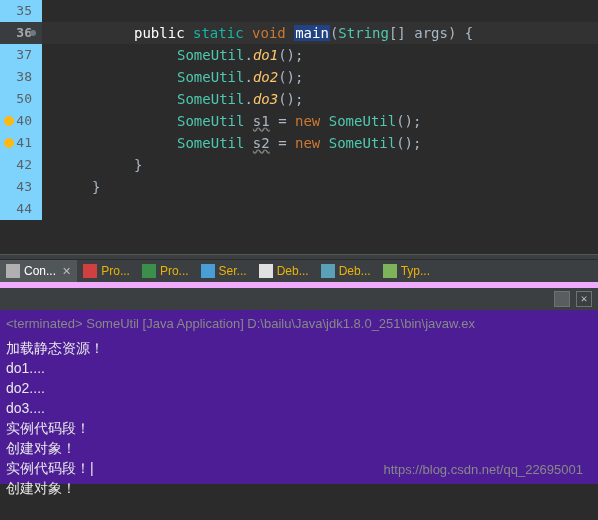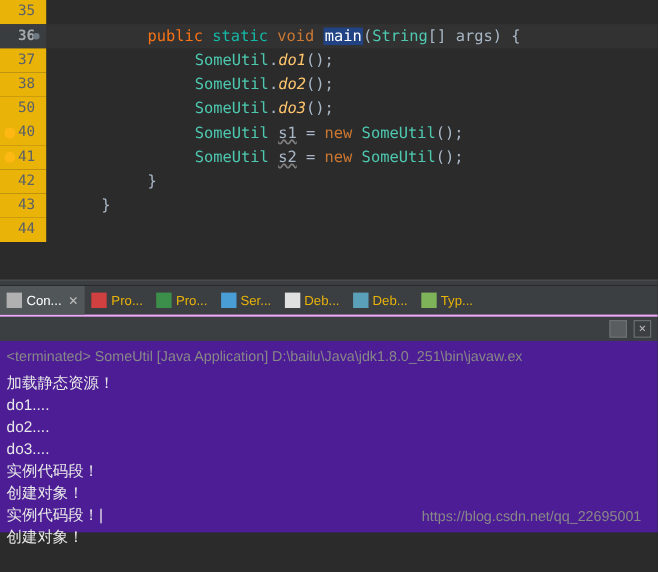--- a/index.html
+++ b/index.html
@@ -24,21 +24,21 @@
   line-height: 22px;
 }
 .line.highlighted {
   background: #323232;
 }
 .gutter {
   width: 42px;
   text-align: right;
   padding-right: 10px;
   color: #5a6168;
-  background: #eab308;
+  background: #7dd3fc;
   font-size: 13px;
   position: relative;
   flex-shrink: 0;
 }
 .gutter.highlighted {
   background: #3a3d40;
   color: #a4a9ad;
   font-weight: bold;
 }
 .bulb {
@@ -60,21 +60,21 @@
   border-radius: 50%;
 }
 .code {
   padding-left: 6px;
   white-space: pre;
   flex: 1;
 }
 .indent1 { padding-left: 50px; }
 .indent2 { padding-left: 92px; }
 .indent3 { padding-left: 135px; }
-.kw-public { color: #f97316; }
+.kw-public { color: #ffffff; }
 .kw-static { color: #14b8a6; }
 .kw-void { color: #cc7832; }
 .kw-new { color: #cc7832; }
 .method { color: #ffc66d; font-style: italic; }
 .method-name { color: #ffc66d; }
 .method-name.boxed {
   background: #214283;
   color: #fff;
   padding: 0 1px;
 }
@@ -93,21 +93,21 @@
   height: 6px;
   background: #3c3f41;
   border-top: 1px solid #515658;
   border-bottom: 1px solid #2b2b2b;
 }
 .tabs {
   display: flex;
   background: #3c3f41;
   height: 28px;
   align-items: center;
-  border-bottom: 2px solid #f0abfc;
+  border-bottom: 6px solid #f0abfc;
 }
 .tab {
   display: flex;
   align-items: center;
   padding: 0 6px;
   height: 100%;
   font-size: 12px;
   color: #eab308;
   font-family: "Segoe UI", Arial, sans-serif;
   cursor: pointer;

